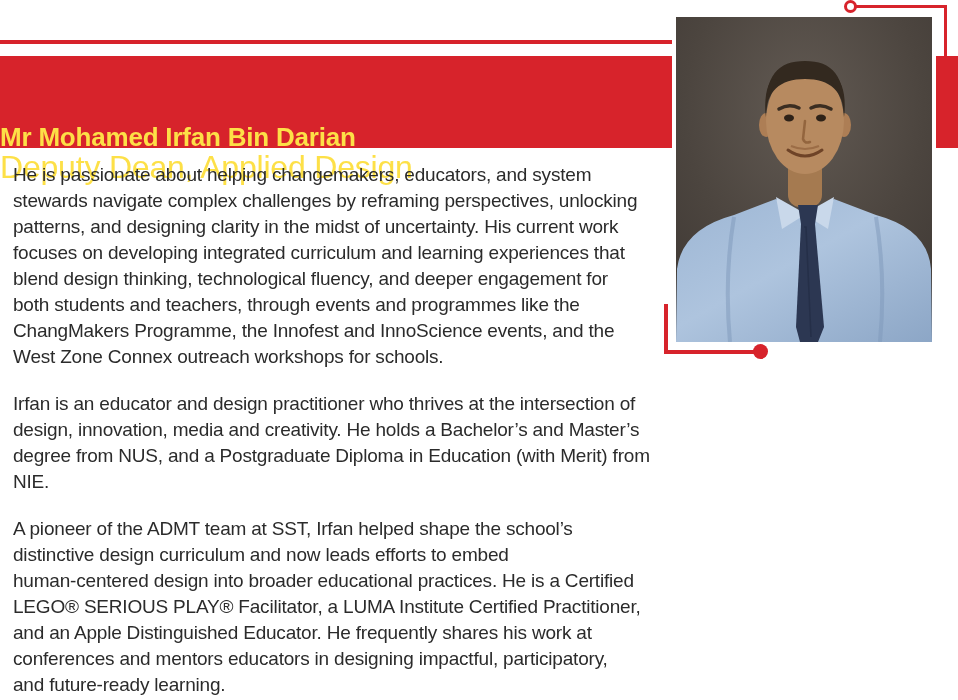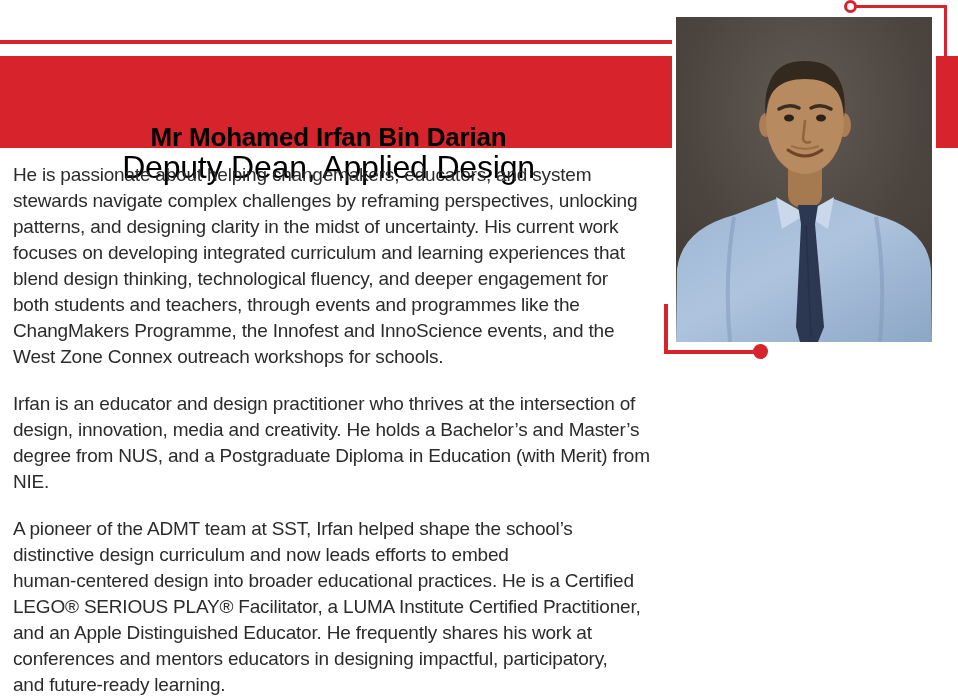--- a/index.html
+++ b/index.html
@@ -15,21 +15,21 @@
     position:absolute;left:0;top:40px;width:674px;height:4px;
     background:var(--accent);
   }
   
   .banner{
     position:absolute;left:0;top:56px;width:958px;height:92px;
     background:var(--accent);
   }
   .banner-text{
     position:absolute;left:0;top:66px;width:657px;
-    text-align:center;color:#000000;
+    text-align:left;color:#fde047;
   }
   .person-name{
     margin:0;
     font-size:26px;font-weight:bold;line-height:30px;letter-spacing:-0.2px;
   }
   .person-title{
     margin:0;
     font-size:32px;font-weight:normal;line-height:30px;letter-spacing:-0.2px;
   }
   

